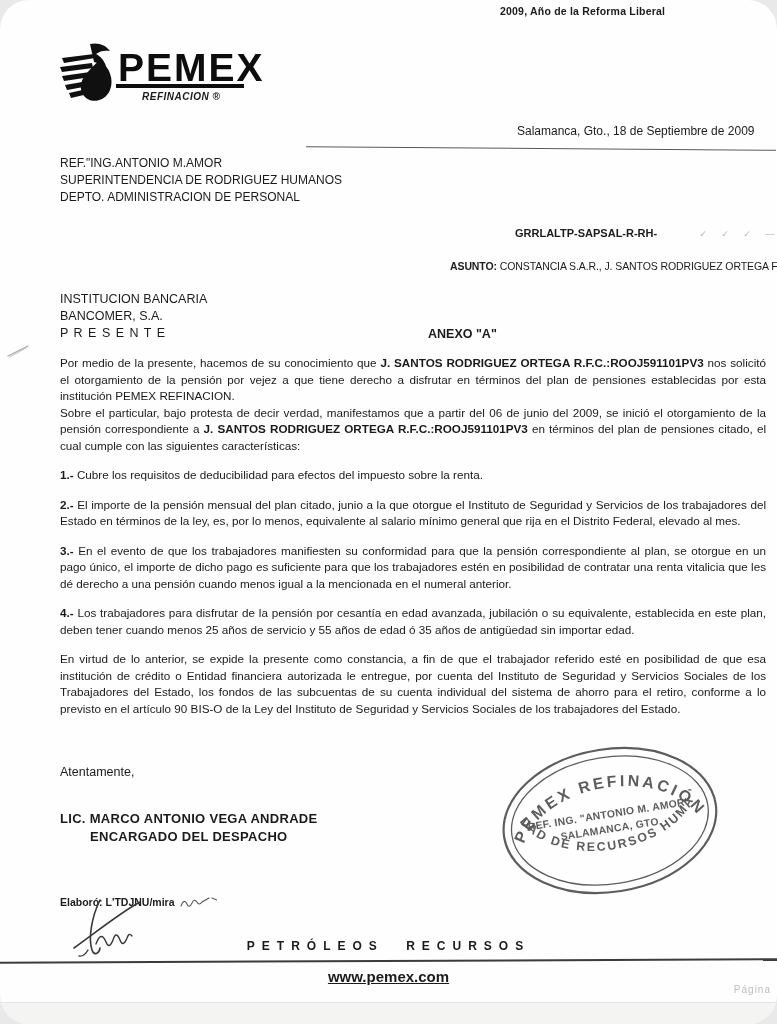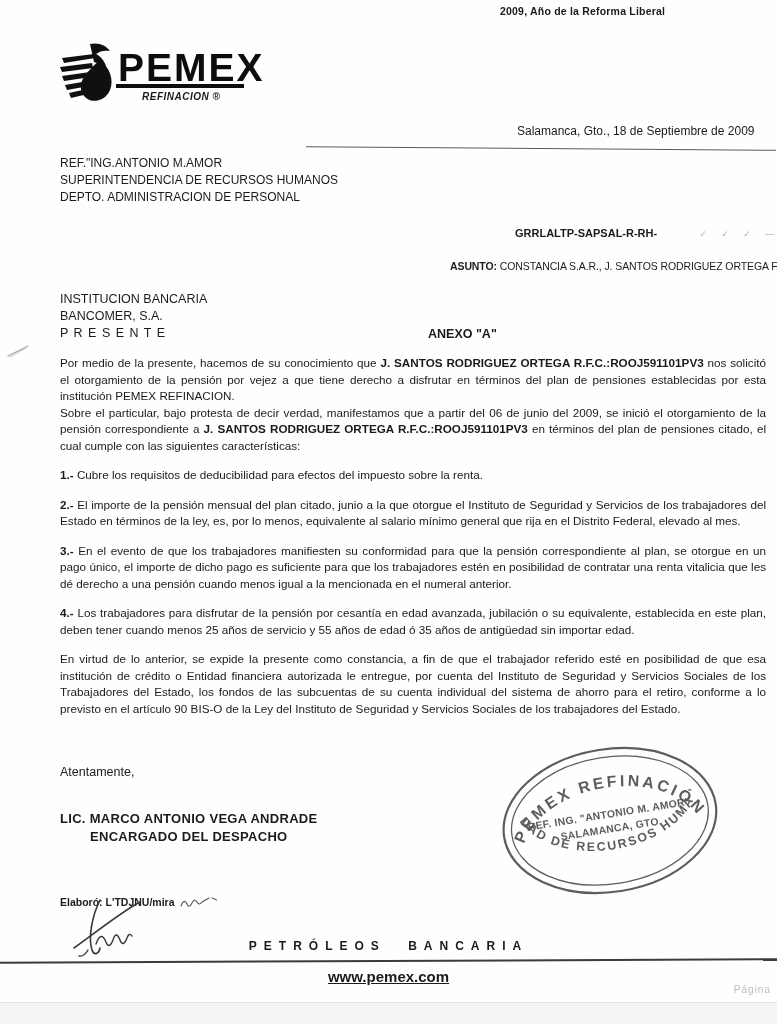--- a/index.html
+++ b/index.html
@@ -1,17 +1,17 @@
 <!DOCTYPE html>
 <html><head>
 <meta charset="utf-8">
 <style>
   html,body{margin:0;padding:0;background:#e9e9e9;}
   .page{position:relative;width:777px;height:1024px;background:#fefefe;
-        font-family:"Liberation Sans",sans-serif;color:#1b1b1b;overflow:hidden;margin:0 auto;}
+        font-family:"Liberation Sans",sans-serif;color:#1b1b1b;overflow:hidden;margin:0 auto;border-radius:29px;}
   .abs{position:absolute;}
 
   .top-note{left:500px;top:5px;font-size:10.5px;font-weight:600;letter-spacing:.2px;}
 
   .logo{left:60px;top:40px;width:250px;height:85px;}
   .logo svg{position:absolute;left:0;top:2px;}
   .brand{position:absolute;left:58px;top:6px;font-size:39px;font-weight:800;letter-spacing:2px;color:#0d0d0d;}
   .brand-rule{position:absolute;left:56px;top:44px;width:128px;height:4px;background:#0d0d0d;}
   .division{position:absolute;left:82px;top:51px;font-size:10px;font-weight:700;font-style:italic;letter-spacing:.5px;}
 
@@ -80,21 +80,21 @@
     <div class="brand">PEMEX</div>
     <div class="brand-rule"></div>
     <div class="division">REFINACION ®</div>
   </div>
 
   <div class="abs dateline">Salamanca, Gto., 18 de Septiembre de 2009</div>
   <div class="abs date-rule"></div>
 
   <div class="abs ref-block">
     <div>REF."ING.ANTONIO M.AMOR</div>
-    <div>SUPERINTENDENCIA DE RECURSOS HUMANOS</div>
+    <div>SUPERINTENDENCIA DE RODRIGUEZ HUMANOS</div>
     <div>DEPTO. ADMINISTRACION DE PERSONAL</div>
   </div>
 
   <div class="abs refnum">
     <span>GRRLALTP-SAPSAL-R-RH-</span><span class="hand">✓ ✓ ✓ ―</span>
   </div>
 
   <div class="abs subject">
     <b>ASUNTO:</b><span> CONSTANCIA S.A.R., J. SANTOS RODRIGUEZ ORTEGA  F-92733</span>
   </div>
@@ -152,19 +152,19 @@
     </svg>
   </div>
 
   <svg class="abs sig" width="84" height="60" viewBox="0 0 84 60">
     <path d="M8 50 C 25 38 55 14 74 4" stroke="#383838" stroke-width="1.6" fill="none" stroke-linecap="round"></path>
     <path d="M34 2 C 26 18 22 40 26 52 C 28 58 33 56 34 50" stroke="#383838" stroke-width="1.6" fill="none" stroke-linecap="round"></path>
     <path d="M30 46 q5 -14 10 -2 q3 8 7 -2 q3 -10 7 0 q3 8 7 -2 q2 -6 5 -2" stroke="#383838" stroke-width="1.4" fill="none" stroke-linecap="round"></path>
     <path d="M22 52 q-4 7 -9 6" stroke="#383838" stroke-width="1.4" fill="none" stroke-linecap="round"></path>
   </svg>
 
-  <div class="abs company">PETRÓLEOS BANCARIA</div>
+  <div class="abs company">PETRÓLEOS RECURSOS</div>
   <div class="abs footer-rule"></div>
   <div class="abs website">www.pemex.com</div>
   <div class="abs pagelbl">Página</div>
   <div class="abs bottom-band"></div>
 
 </div>
 
 </body></html>

